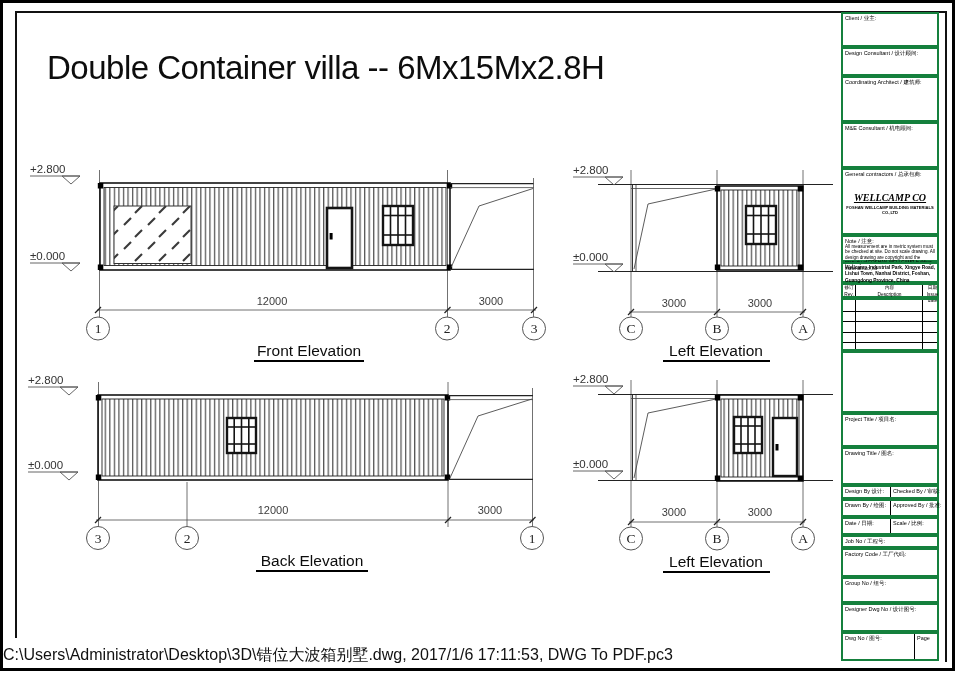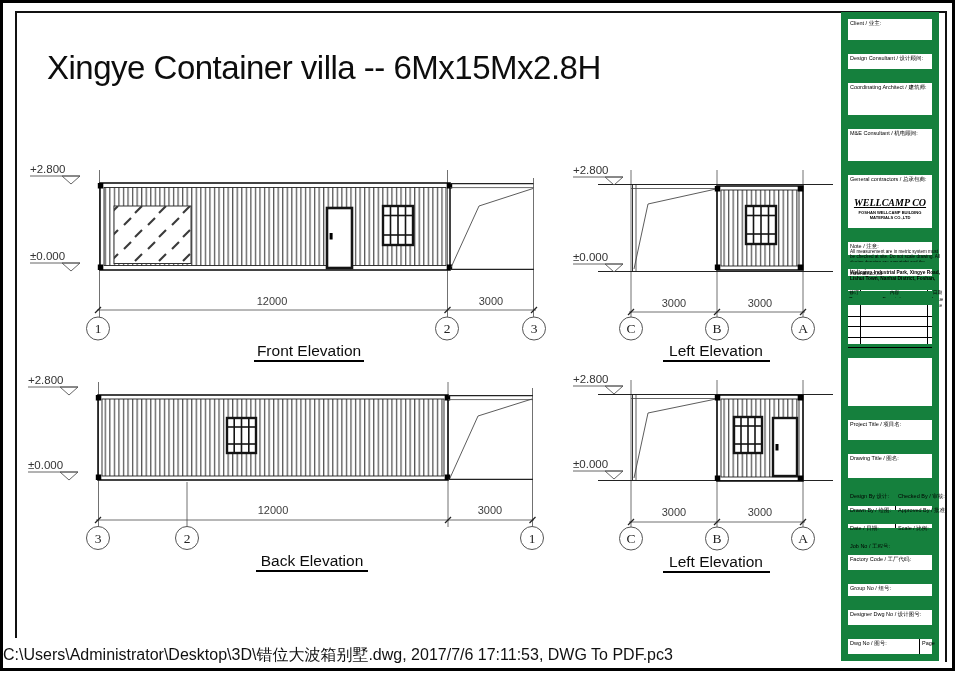--- a/index.html
+++ b/index.html
@@ -26,21 +26,21 @@
   .tick{stroke:#222;stroke-width:1.3;}
   .heavy{stroke:#141414;stroke-width:1.6;fill:none;}
   .med{stroke:#222;stroke-width:.9;fill:none;}
   .canopy{stroke:#4a4a4a;stroke-width:.9;fill:none;}
   .lvline{stroke:#555;stroke-width:.9;fill:none;}
   .under{stroke:#000;stroke-width:2;}
   .bubc{stroke:#555;stroke-width:1;fill:#fff;}
   
   #title-block{position:absolute;left:841px;top:12px;width:98px;height:649px;z-index:3;
         font-size:5.5px;color:#000;}
-  .tb-box{position:absolute;left:0;width:98px;border:7px solid #15803d;box-sizing:border-box;}
+  .tb-box{position:absolute;left:0;width:98px;border:2px solid #15803d;box-sizing:border-box;}
   .tb-lab{position:absolute;left:2px;top:1px;white-space:nowrap;}
   .tb-half{position:absolute;top:0;height:100%;border-left:1px solid #000;box-sizing:border-box;}
   .company{position:absolute;left:0;top:22px;width:100%;text-align:center;
         font-family:"Liberation Serif",serif;font-style:italic;font-weight:bold;
         font-size:10px;text-decoration:underline;}
   .company-sub{position:absolute;left:0;top:35px;width:100%;text-align:center;
         font-weight:bold;font-size:4.3px;transform:scale(.95);}
   .note-text{position:absolute;left:2px;top:7px;width:92px;font-size:4.6px;line-height:5.4px;}
   .addr{position:absolute;left:2px;top:1px;width:94px;font-weight:bold;font-size:4.8px;line-height:6.4px;}
   .rev-cell{position:absolute;top:0;height:100%;text-align:center;font-size:4.8px;line-height:6.5px;}
@@ -260,21 +260,21 @@
       <line class="under" x1="663" y1="572" x2="770" y2="572"></line>
       <text class="lvl" x="573" y="383">+2.800</text>
       <line class="lvline" x1="573" y1="386" x2="623" y2="386"></line>
       <polygon class="lvline" points="605,386 623,386 614,394"></polygon>
       <text class="lvl" x="573" y="468">±0.000</text>
       <line class="lvline" x1="573" y1="471" x2="623" y2="471"></line>
       <polygon class="lvline" points="605,471 623,471 614,479"></polygon>
     </g>
   </svg>
 
-  <div id="main-title">Xingye Container villa -- 6Mx15Mx2.8H</div>
+  <div id="main-title">Double Container villa -- 6Mx15Mx2.8H</div>
 
   <div id="outer-border"></div>
   <div id="frame-left"></div>
   <div id="frame-top"></div>
   <div id="frame-right"></div>
 
   <div id="title-block">
     <div class="tb-box" style="top:0;height:35px;">
       <div class="tb-lab">Client / 业主:</div>
     </div>
@@ -363,14 +363,14 @@
       <div class="tb-lab">Designer Dwg No / 设计图号:</div>
     </div>
     <div class="tb-box" style="top:620px;height:29px;">
       <div class="tb-lab">Dwg No / 图号:</div>
       <div class="tb-half" style="left:71px;width:27px;">
         <div class="tb-lab">Page</div>
       </div>
     </div>
   </div>
 
-  <div id="plot-stamp">C:\Users\Administrator\Desktop\3D\错位大波箱别墅.dwg, 2017/7/6 17:11:53, DWG To PDF.pc3</div>
+  <div id="plot-stamp">C:\Users\Administrator\Desktop\3D\错位大波箱别墅.dwg, 2017/1/6 17:11:53, DWG To PDF.pc3</div>
 </div>
 
 </body></html>

